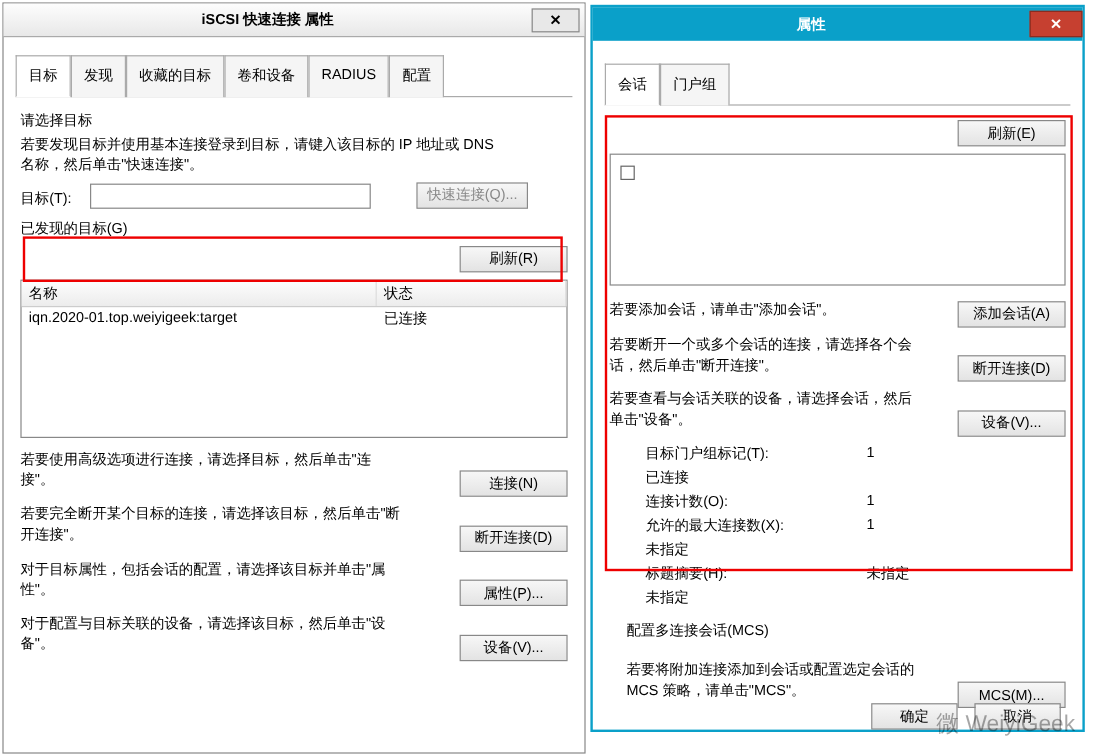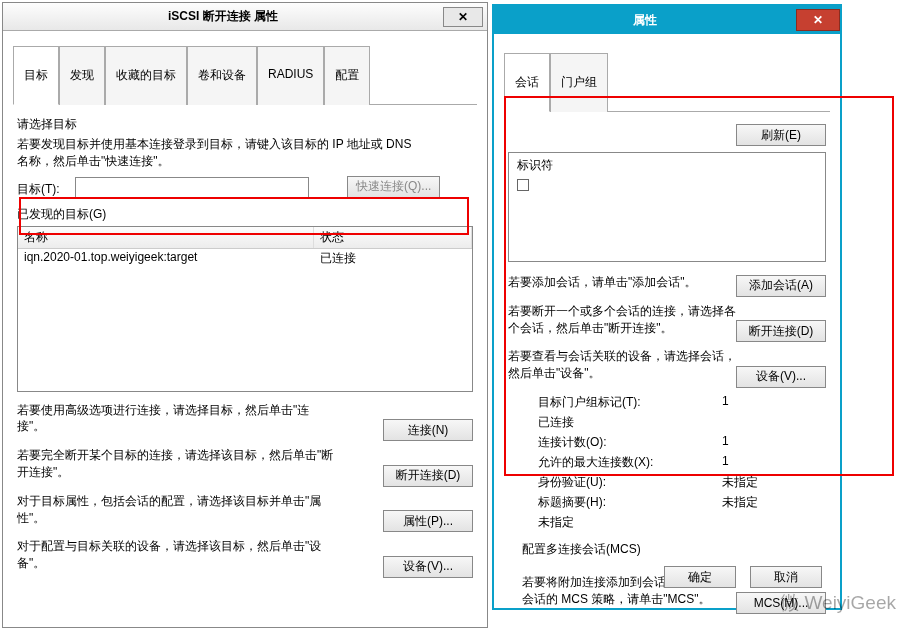--- a/index.html
+++ b/index.html
@@ -1,55 +1,55 @@
 <!DOCTYPE html>
 <html><head>
 <meta charset="utf-8">
 <style>
 *{box-sizing:border-box;margin:0;padding:0;font-family:"Microsoft YaHei","SimSun",sans-serif;font-size:12px;color:#000}
 body{background:#fff;width:916px;height:630px;position:relative;overflow:hidden}
 .win{position:absolute;background:#fff;border:1px solid #888}
 .win-left{left:2px;top:2px;width:486px;height:626px}
-.win-right{left:492px;top:4px;width:350px;height:606px;border:2px solid #0aa0c9}
+.win-right{left:492px;top:4px;width:412px;height:606px;border:2px solid #0aa0c9}
 .titlebar{display:flex;align-items:center;height:28px;background:linear-gradient(#fdfdfd,#e8e8e8);border-bottom:1px solid #aaa}
 .titlebar.teal{background:#0aa0c9;border-bottom:none}
 .title-text{flex:1;text-align:center;font-weight:bold}
 .titlebar.teal .title-text{color:#fff}
 .tb-btn{width:40px;height:20px;margin-right:4px;border:1px solid #888;display:flex;align-items:center;justify-content:center;background:#e8e8e8;font-weight:bold;cursor:pointer}
 .tb-close{background:#c64030;color:#fff;border:1px solid #8a2c20;width:44px;height:22px;margin:0}
 .tabs{display:flex;margin:14px 10px 0 10px;border-bottom:1px solid #aaa}
-.tab{padding:20px 10px;border:1px solid #aaa;border-bottom:none;margin-right:0;background:#f5f5f5;cursor:pointer;position:relative;top:1px}
+.tab{padding:8px 10px;border:1px solid #aaa;border-bottom:none;margin-right:0;background:#f5f5f5;cursor:pointer;position:relative;top:1px}
 .tab.active{background:#fff;border-bottom:1px solid #fff}
 .panel{padding:6px 14px 4px 14px}
 .section-title{margin:5px 0 3px 0}
 .hint{margin-bottom:6px;line-height:1.4}
 .row{display:flex;align-items:flex-end;margin:6px 0}
 .text-input{border:1px solid #888;height:21px;padding:1px 4px;background:#fff}
 .btn{border:1px solid #888;background:linear-gradient(#f7f7f7,#e3e3e3);height:22px;padding:0 8px;cursor:pointer;min-width:90px;text-align:center;display:inline-flex;align-items:center;justify-content:center}
 .btn.disabled{color:#888}
 .listbox{border:1px solid #888;background:#fff}
 .listhead{display:flex;background:linear-gradient(#fdfdfd,#ececec);border-bottom:1px solid #ccc}
 .listhead>div{padding:2px 6px;border-right:1px solid #ddd}
 .listrow{display:flex;font-family:"SimSun",monospace}
 .listrow>div{padding:1px 6px}
 .redbox{position:absolute;border:2px solid #e00;pointer-events:none}
 .kv{display:flex;margin:3px 16px}
 .kv .k{width:184px}
 .kv .v{flex:1}
 .wm{position:absolute;right:20px;bottom:14px;font-size:19px;color:rgba(0,0,0,0.35);pointer-events:none}
 .checkbox{width:12px;height:12px;border:1px solid #666;display:inline-block;margin-right:6px;vertical-align:middle}
-.footer{position:absolute;bottom:20px;right:18px;display:flex;gap:14px}
+.footer{position:absolute;bottom:0;right:18px;display:flex;gap:14px}
 .footer .btn{min-width:72px}
 </style>
 </head>
 <body>
 
 <div class="win win-left">
   <div class="titlebar">
-    <span class="title-text">iSCSI 断开连接 属性</span>
+    <span class="title-text">iSCSI 快速连接 属性</span>
     <div class="tb-btn">✕</div>
   </div>
 
   <div class="tabs">
     <div class="tab active">目标</div>
     <div class="tab">发现</div>
     <div class="tab">收藏的目标</div>
     <div class="tab">卷和设备</div>
     <div class="tab">RADIUS</div>
     <div class="tab">配置</div>
@@ -59,22 +59,25 @@
     <div class="section-title">请选择目标</div>
     <div class="hint" style="width:400px">若要发现目标并使用基本连接登录到目标，请键入该目标的 IP 地址或 DNS 名称，然后单击"快速连接"。</div>
     <div class="row">
       <span style="width:58px">目标(T):</span>
       <input class="text-input" style="width: 234px;">
       <span style="width:38px"></span>
       <button class="btn disabled">快速连接(Q)...</button>
     </div>
 
     <div class="section-title" style="margin-top:8px">已发现的目标(G)</div>
+    <div class="row" style="justify-content:flex-end">
+      <button class="btn">刷新(R)</button>
+    </div>
 
-    <div class="listbox" style="height:166px;margin-top:2px">
+    <div class="listbox" style="height:132px;margin-top:2px">
       <div class="listhead">
         <div style="width:296px">名称</div>
         <div style="flex:1">状态</div>
       </div>
       <div class="listrow">
         <div style="width:296px">iqn.2020-01.top.weiyigeek:target</div>
         <div style="flex:1">已连接</div>
       </div>
     </div>
 
@@ -109,21 +112,20 @@
     <div class="tab active">会话</div>
     <div class="tab">门户组</div>
   </div>
 
   <div class="panel">
     <div class="row" style="justify-content:flex-end">
       <button class="btn">刷新(E)</button>
     </div>
 
     <div class="listbox" style="height:110px;padding:4px 8px">
-      <div>标识符</div>
       <div style="margin-top:3px;font-family:SimSun,monospace">
         <span class="checkbox"></span>
       </div>
     </div>
 
     <div class="row" style="margin-top:12px">
       <div class="hint" style="width:260px">若要添加会话，请单击"添加会话"。</div>
       <button class="btn" style="margin-left:auto">添加会话(A)</button>
     </div>
     <div class="row">
@@ -145,21 +147,20 @@
         </div>
       <div class="kv">
           <div class="k">连接计数(O):</div>
           <div class="v">1</div>
         </div>
       <div class="kv">
           <div class="k">允许的最大连接数(X):</div>
           <div class="v">1</div>
         </div>
       <div class="kv">
-          <div class="k">身份验证(U):</div>
           <div class="v">未指定</div>
         </div>
       <div class="kv">
           <div class="k">标题摘要(H):</div>
           <div class="v">未指定</div>
         </div>
       <div class="kv">
           <div class="v">未指定</div>
         </div>
     </div>

